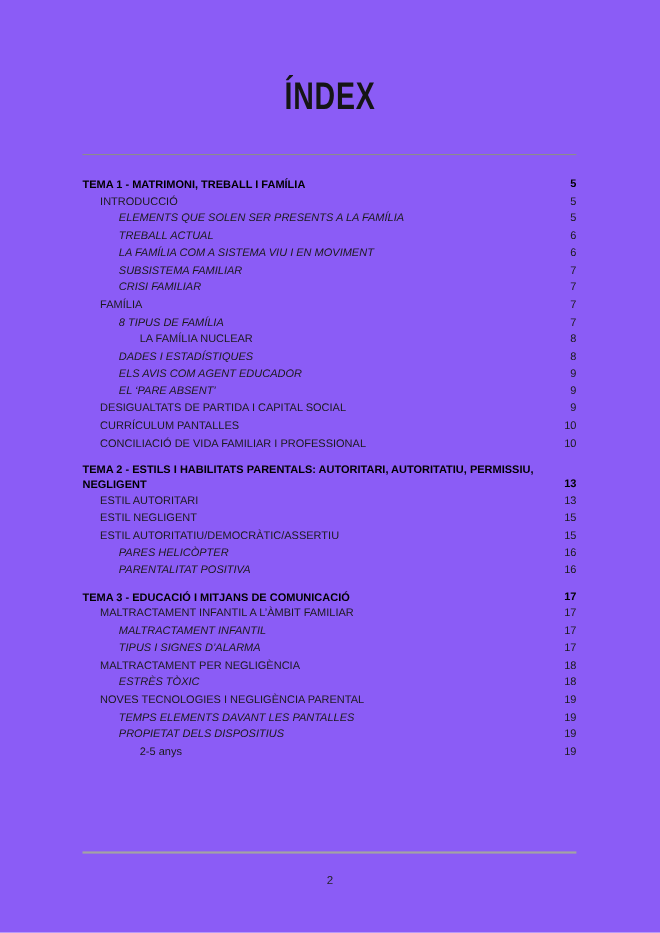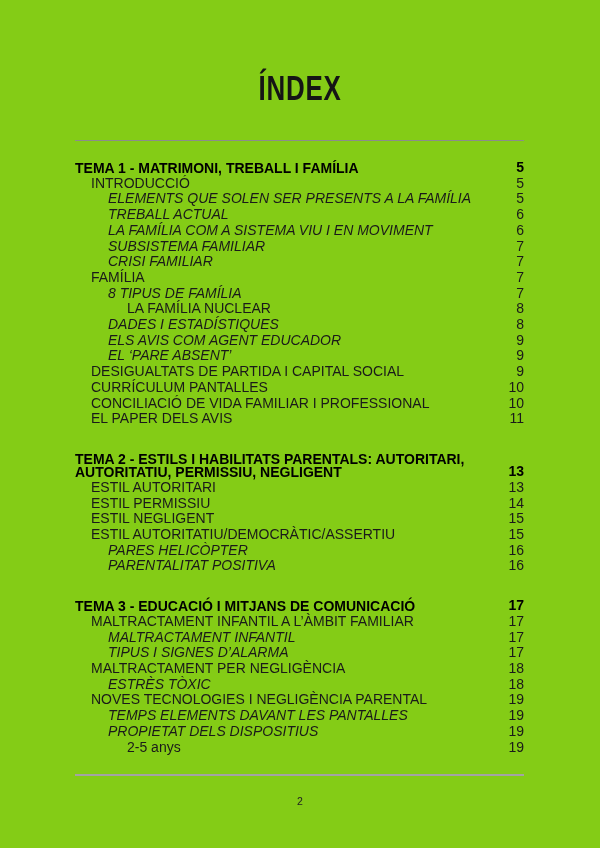--- a/index.html
+++ b/index.html
@@ -7,21 +7,21 @@
   body {
     width: 600px; height: 848px;
     font-family: "Liberation Sans", sans-serif;
     color: #111111;
     position: relative;
     overflow: hidden;
   }
   .page {
     position: absolute;
     inset: 0;
-    background: #84cc16;
+    background: #8b5cf6;
   }
   .title {
     position: absolute;
     top: 68px;
     left: 0;
     width: 600px;
     text-align: center;
     font-size: 35px;
     font-weight: 700;
     color: #151515;
@@ -46,30 +46,30 @@
   .toc {
     position: absolute;
     top: 160px;
     left: 75px;
     width: 449px;
   }
   .toc-row {
     display: flex;
     justify-content: space-between;
     align-items: flex-end;
-    font-size: 14px;
+    font-size: 10px;
     line-height: 15.7px;
     color: #1a1a1a;
   }
   .toc-row.bold {
     font-weight: 700;
     color: #000000;
   }
   .toc-row.bold .toc-label { line-height: 13.5px; padding-top: 2px; }
-  .toc-row.gap { margin-top: 24px; }
+  .toc-row.gap { margin-top: 8px; }
   .toc-label { flex: 1 1 auto; }
   .toc-page {
     flex: 0 0 auto;
     text-align: right;
     padding-left: 8px;
   }
   .lvl0 .toc-label { padding-left: 0; }
   .lvl1 .toc-label { padding-left: 16px; }
   .lvl2 .toc-label { padding-left: 33px; font-style: italic; }
   .lvl3 .toc-label { padding-left: 52px; }
@@ -147,35 +147,27 @@
         <span class="toc-page">9</span>
       </div>
       <div class="toc-row lvl1">
         <span class="toc-label">CURRÍCULUM PANTALLES</span>
         <span class="toc-page">10</span>
       </div>
       <div class="toc-row lvl1">
         <span class="toc-label">CONCILIACIÓ DE VIDA FAMILIAR I PROFESSIONAL</span>
         <span class="toc-page">10</span>
       </div>
-      <div class="toc-row lvl1">
-        <span class="toc-label">EL PAPER DELS AVIS</span>
-        <span class="toc-page">11</span>
-      </div>
       <div class="toc-row lvl0 bold gap">
         <span class="toc-label">TEMA 2 - ESTILS I HABILITATS PARENTALS: AUTORITARI, AUTORITATIU, PERMISSIU, NEGLIGENT</span>
         <span class="toc-page">13</span>
       </div>
       <div class="toc-row lvl1">
         <span class="toc-label">ESTIL AUTORITARI</span>
         <span class="toc-page">13</span>
-      </div>
-      <div class="toc-row lvl1">
-        <span class="toc-label">ESTIL PERMISSIU</span>
-        <span class="toc-page">14</span>
       </div>
       <div class="toc-row lvl1">
         <span class="toc-label">ESTIL NEGLIGENT</span>
         <span class="toc-page">15</span>
       </div>
       <div class="toc-row lvl1">
         <span class="toc-label">ESTIL AUTORITATIU/DEMOCRÀTIC/ASSERTIU</span>
         <span class="toc-page">15</span>
       </div>
       <div class="toc-row lvl2">

